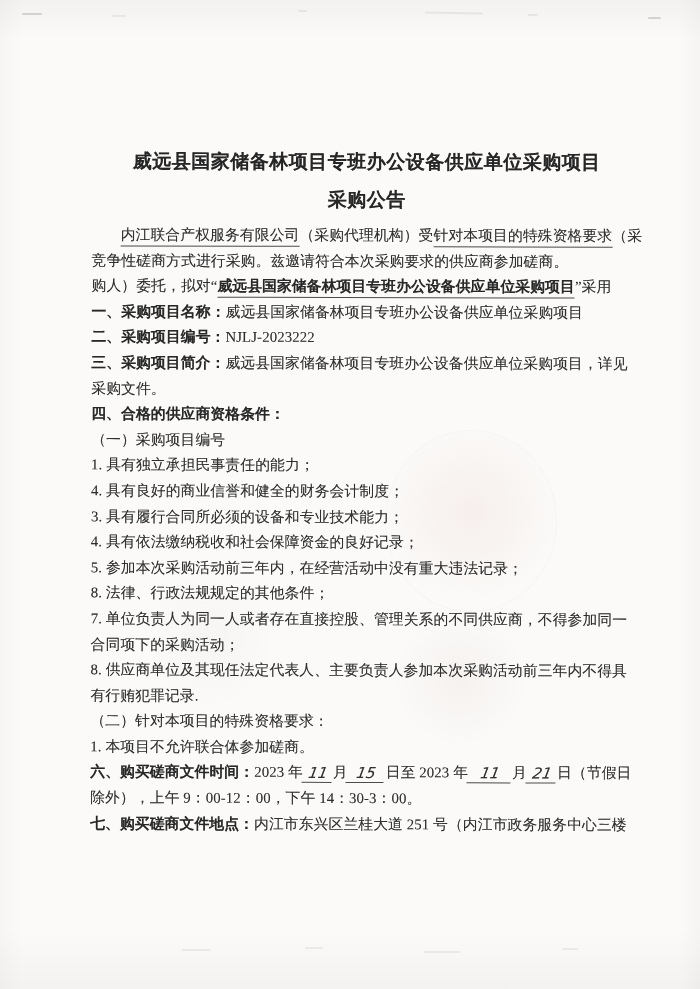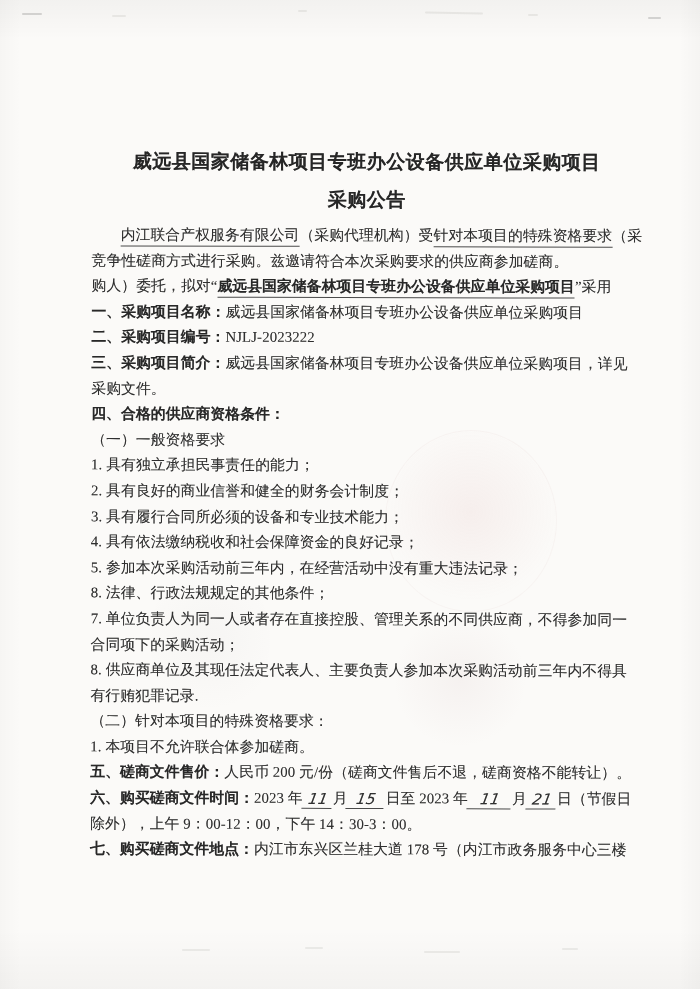--- a/index.html
+++ b/index.html
@@ -109,32 +109,31 @@
     <div class="title" id="title-line2">采购公告</div>
     <div id="doc-body">
         <div class="line indent"><span class="run u">内江联合产权服务有限公司</span><span class="run">（采购代理机构）受</span><span class="run u">针对本项目的特殊资格要求</span><span class="run">（采</span></div>
         <div class="line"><span class="run">竞争性磋商方式进行采购。兹邀请符合本次采购要求的供应商参加磋商。</span></div>
         <div class="line"><span class="run">购人）委托，拟对“</span><span class="run b u">威远县国家储备林项目专班办公设备供应单位采购项目</span><span class="run">”采用</span></div>
         <div class="line"><span class="run b">一、采购项目名称：</span><span class="run">威远县国家储备林项目专班办公设备供应单位采购项目</span></div>
         <div class="line"><span class="run b">二、采购项目编号：</span><span class="run">NJLJ-2023222</span></div>
         <div class="line"><span class="run b">三、采购项目简介：</span><span class="run">威远县国家储备林项目专班办公设备供应单位采购项目，详见</span></div>
         <div class="line"><span class="run">采购文件。</span></div>
         <div class="line"><span class="run b">四、合格的供应商资格条件：</span></div>
-        <div class="line"><span class="run">（一）一般资格要求</span></div>
+        <div class="line"><span class="run">（一）采购项目编号</span></div>
         <div class="line"><span class="run">1. 具有独立承担民事责任的能力；</span></div>
-        <div class="line"><span class="run">2. 具有良好的商业信誉和健全的财务会计制度；</span></div>
+        <div class="line"><span class="run">4. 具有良好的商业信誉和健全的财务会计制度；</span></div>
         <div class="line"><span class="run">3. 具有履行合同所必须的设备和专业技术能力；</span></div>
         <div class="line"><span class="run">4. 具有依法缴纳税收和社会保障资金的良好记录；</span></div>
         <div class="line"><span class="run">5. 参加本次采购活动前三年内，在经营活动中没有重大违法记录；</span></div>
         <div class="line"><span class="run">8. 法律、行政法规规定的其他条件；</span></div>
         <div class="line"><span class="run">7. 单位负责人为同一人或者存在直接控股、管理关系的不同供应商，不得参加同一</span></div>
         <div class="line"><span class="run">合同项下的采购活动；</span></div>
         <div class="line"><span class="run">8. 供应商单位及其现任法定代表人、主要负责人参加本次采购活动前三年内不得具</span></div>
         <div class="line"><span class="run">有行贿犯罪记录.</span></div>
         <div class="line"><span class="run">（二）针对本项目的特殊资格要求：</span></div>
         <div class="line"><span class="run">1. 本项目不允许联合体参加磋商。</span></div>
-        <div class="line"><span class="run b">五、磋商文件售价：</span><span class="run">人民币 200 元/份（磋商文件售后不退，磋商资格不能转让）。</span></div>
         <div class="line"><span class="run b">六、购买磋商文件时间：</span><span class="run">2023 年</span><span class="run hw" style="min-width: 30px;">11</span><span class="run">月</span><span class="run hw" style="min-width: 38px;">15</span><span class="run">日至 2023 年</span><span class="run hw" style="min-width: 44px;">11</span><span class="run">月</span><span class="run hw" style="min-width: 30px;">21</span><span class="run">日（节假日</span></div>
         <div class="line"><span class="run">除外），上午 9：00-12：00，下午 14：30-3：00。</span></div>
-        <div class="line"><span class="run b">七、购买磋商文件地点：</span><span class="run">内江市东兴区兰桂大道 178 号（内江市政务服务中心三楼</span></div>
+        <div class="line"><span class="run b">七、购买磋商文件地点：</span><span class="run">内江市东兴区兰桂大道 251 号（内江市政务服务中心三楼</span></div>
       </div>
   </div>
 </div>
 
 </body></html>

